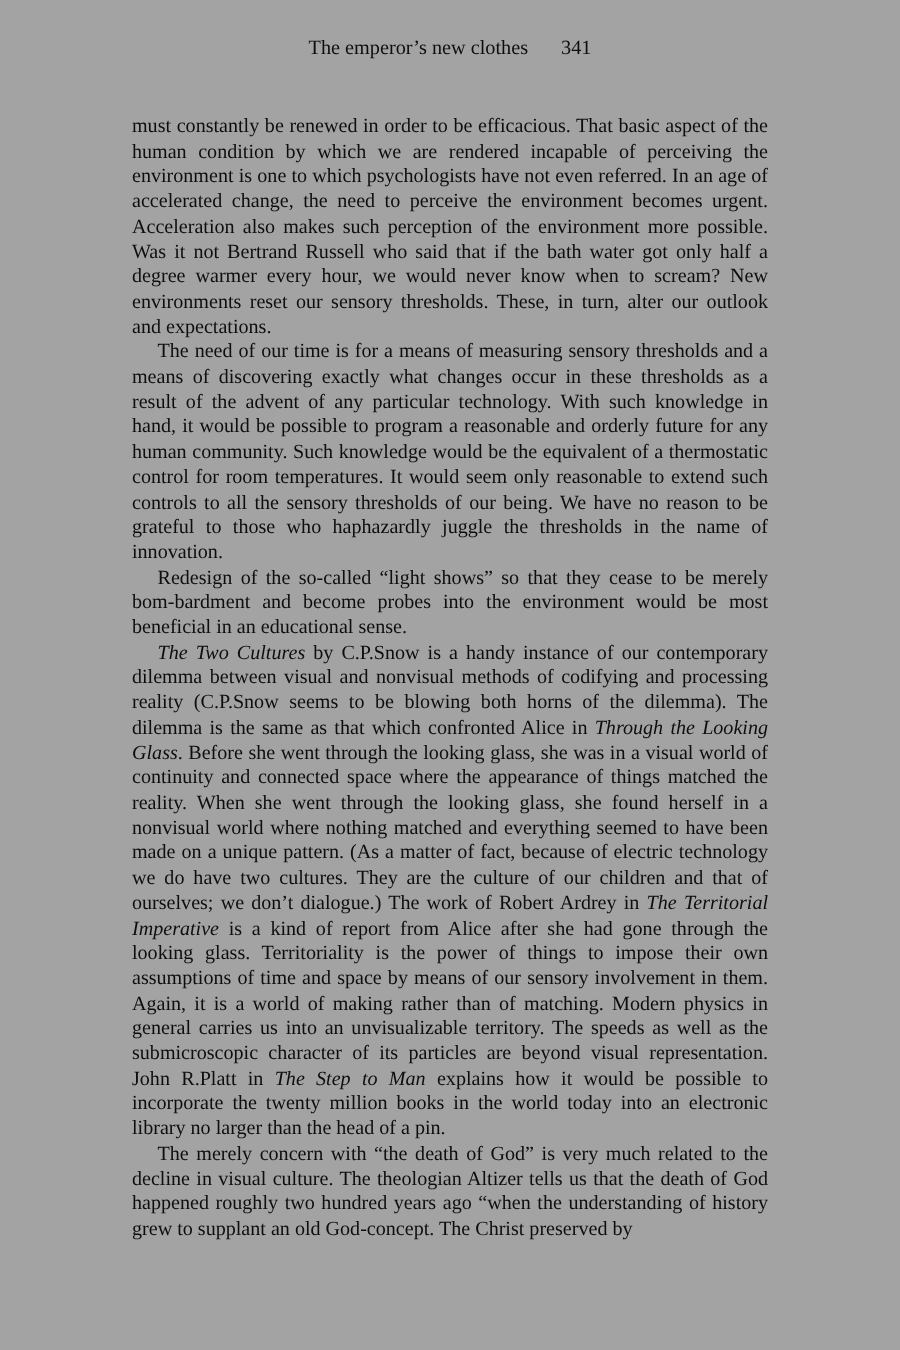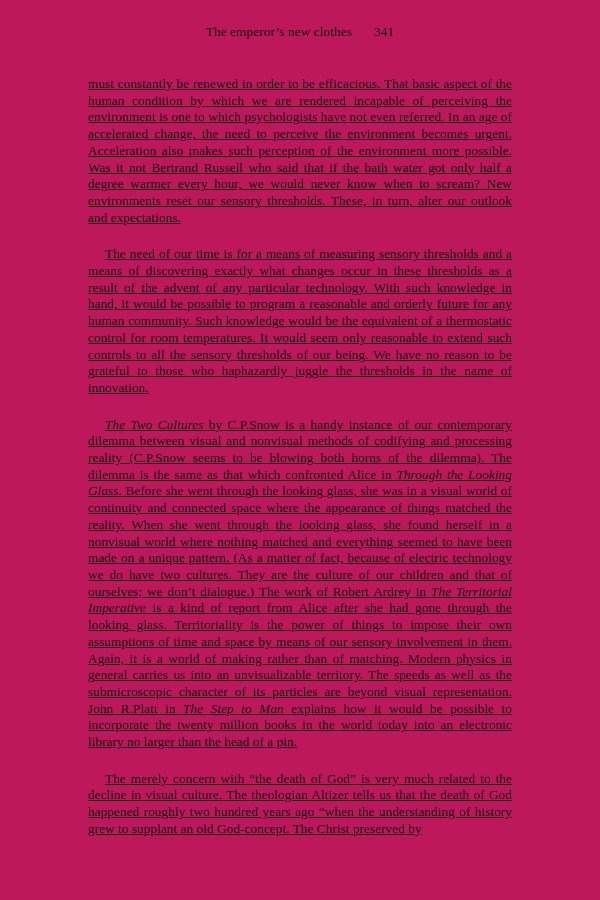--- a/index.html
+++ b/index.html
@@ -5,21 +5,21 @@
   html, body {
     margin: 0;
     padding: 0;
     background: #ffffff;
   }
   .page {
     position: relative;
     width: 600px;
     height: 900px;
     box-sizing: border-box;
-    background: #be185d;
+    background: #a3a3a3;
     color: #0e0e0e;
     font-family: "Liberation Serif", serif;
     padding: 23px 88px 0 88px;
     overflow: hidden;
   }
   .running-head {
     text-align: center;
     font-size: 13.5px;
     line-height: 17px;
     margin-bottom: 36px;
@@ -30,36 +30,35 @@
     margin-left: 22px;
   }
   .body-text {
     font-size: 13.4px;
     line-height: 16.7px;
     text-align: justify;
   }
   .body-text p {
     margin: 0;
     padding: 0;
-    text-decoration: underline;
   }
   .body-text p.indent {
     text-indent: 17px;
-    margin-top: 20px;
   }
   .body-text em {
     font-style: italic;
   }
 </style>
 </head>
 <body>
 
 <div class="page">
   <div class="running-head">
     <span>The emperor’s new clothes</span><span class="folio">341</span>
   </div>
   <div class="body-text" id="body-text">
       <p class=""><span>must constantly be renewed in order to be efficacious. That basic aspect of the human condition by which we are rendered incapable of perceiving the environment is one to which psychologists have not even referred. In an age of accelerated change, the need to perceive the environment becomes urgent. Acceleration also makes such perception of the environment more possible. Was it not Bertrand Russell who said that if the bath water got only half a degree warmer every hour, we would never know when to scream? New environments reset our sensory thresholds. These, in turn, alter our outlook and expectations.</span></p>
       <p class="indent"><span>The need of our time is for a means of measuring sensory thresholds and a means of discovering exactly what changes occur in these thresholds as a result of the advent of any particular technology. With such knowledge in hand, it would be possible to program a reasonable and orderly future for any human community. Such knowledge would be the equivalent of a thermostatic control for room temperatures. It would seem only reasonable to extend such controls to all the sensory thresholds of our being. We have no reason to be grateful to those who haphazardly juggle the thresholds in the name of innovation.</span></p>
+      <p class="indent"><span>Redesign of the so-called “light shows” so that they cease to be merely bom-bardment and become probes into the environment would be most beneficial in an educational sense.</span></p>
       <p class="indent"><em>The Two Cultures</em><span> by C.P.Snow is a handy instance of our contemporary dilemma between visual and nonvisual methods of codifying and processing reality (C.P.Snow seems to be blowing both horns of the dilemma). The dilemma is the same as that which confronted Alice in </span><em>Through the Looking Glass</em><span>. Before she went through the looking glass, she was in a visual world of continuity and connected space where the appearance of things matched the reality. When she went through the looking glass, she found herself in a nonvisual world where nothing matched and everything seemed to have been made on a unique pattern. (As a matter of fact, because of electric technology we do have two cultures. They are the culture of our children and that of ourselves; we don’t dialogue.) The work of Robert Ardrey in </span><em>The Territorial Imperative</em><span> is a kind of report from Alice after she had gone through the looking glass. Territoriality is the power of things to impose their own assumptions of time and space by means of our sensory involvement in them. Again, it is a world of making rather than of matching. Modern physics in general carries us into an unvisualizable territory. The speeds as well as the submicroscopic character of its particles are beyond visual representation. John R.Platt in </span><em>The Step to Man</em><span> explains how it would be possible to incorporate the twenty million books in the world today into an electronic library no larger than the head of a pin.</span></p>
       <p class="indent"><span>The merely concern with “the death of God” is very much related to the decline in visual culture. The theologian Altizer tells us that the death of God happened roughly two hundred years ago “when the understanding of history grew to supplant an old God-concept. The Christ preserved by</span></p>
     </div>
 </div>
 
 </body></html>

